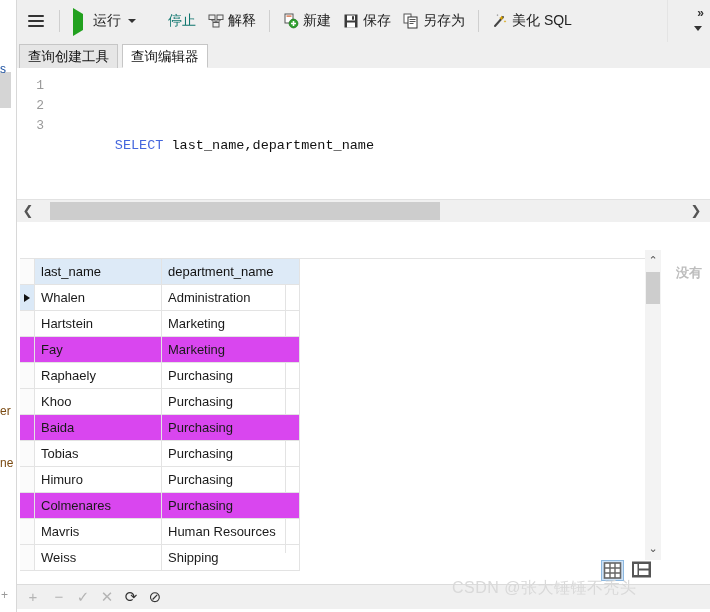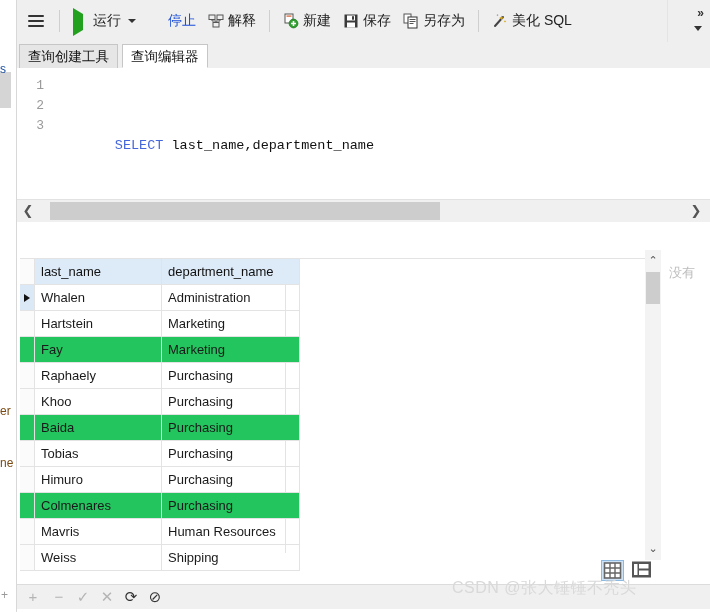--- a/index.html
+++ b/index.html
@@ -16,21 +16,21 @@
   .edge-strip{position:absolute;left:0;top:0;width:16px;height:612px;background:#ffffff;border-right:1px solid #d8d8d8;z-index:5;}
   .edge-strip .etxt{position:absolute;left:0px;font-size:12px;color:#7a4a12;white-space:nowrap;}
   .edge-strip .etxt.blue{color:#1a4fa0;}
   .edge-hl{position:absolute;left:0;top:72px;width:11px;height:36px;background:#d5d5d5;}
   .edge-plus{position:absolute;left:1px;top:588px;font-size:12px;color:#9a9a9a;}
 
   
   .toolbar{position:absolute;left:16px;top:0;width:694px;height:42px;background:#efefef;border-bottom:1px solid #dcdcdc;}
   .tb-inner{position:absolute;left:0;top:0;height:42px;display:flex;align-items:center;}
   .tb-btn{display:flex;align-items:center;gap:4px;padding:3px 6px;height:26px;box-sizing:border-box;cursor:default;white-space:nowrap;font-size:14px;color:#222;}
-  .tb-btn.disabled{color:#1d4ed8;}
+  .tb-btn.disabled{color:#0f766e;}
   .tb-sep{width:1px;height:22px;background:#cfcfcf;margin:0 7px;}
   .hamburger{display:inline-block;width:16px;height:13px;position:relative;}
   .hamburger i{position:absolute;left:0;width:16px;height:2.5px;background:#333;border-radius:1px;}
   .hamburger i:nth-child(1){top:0;}
   .hamburger i:nth-child(2){top:5px;}
   .hamburger i:nth-child(3){top:10px;}
   .play-tri{width:0;height:0;border-left:10px solid #22a11f;border-top:6px solid transparent;border-bottom:6px solid transparent;}
   .caret-dn{width:0;height:0;border-top:4px solid #333;border-left:4px solid transparent;border-right:4px solid transparent;margin-left:3px;}
   .stop-sq{width:11px;height:11px;background:#e0b9b9;}
   .icn{width:16px;height:16px;display:inline-block;position:relative;flex:0 0 auto;}
@@ -67,35 +67,35 @@
 
   
   .grid-wrap{position:absolute;left:16px;top:250px;width:694px;height:310px;background:#ffffff;}
   .grid{position:absolute;left:4px;top:8px;width:637px;}
   table.rgrid{border-collapse:collapse;table-layout:fixed;width:265px;font-size:13px;}
   table.rgrid th,table.rgrid td{border:1px solid #e3e3e3;height:25px;padding:0 0 0 6px;text-align:left;font-weight:normal;overflow:hidden;white-space:nowrap;}
   table.rgrid th.rowmark,table.rgrid td.rowmark{width:14px;padding:0;border-left:none;background:#fbfbfb;text-align:center;}
   table.rgrid th{background:#ddeaf7;color:#111;}
   table.rgrid th.c1{width:120px;}
   table.rgrid th.c2{width:131px;}
-  table.rgrid tr.alt td{background:#22c55e;}
+  table.rgrid tr.alt td{background:#d946ef;}
   table.rgrid tr.sel td.rowmark{background:#dbe9f7;}
   .rowptr{display:inline-block;width:0;height:0;border-left:6px solid #111;border-top:4px solid transparent;border-bottom:4px solid transparent;}
   .grid-emptyright{position:absolute;left:269px;top:8px;width:372px;height:294px;border-left:1px solid #e3e3e3;border-top:1px solid #e3e3e3;background:#ffffff;}
 
   
   .vscroll{position:absolute;left:645px;top:250px;width:16px;height:310px;background:#f3f3f3;}
   .vs-arrow{position:absolute;left:0;width:16px;height:16px;text-align:center;font-size:11px;color:#555;line-height:16px;}
   .vs-up{top:2px;}
   .vs-dn{bottom:4px;}
   .vs-thumb{position:absolute;left:1px;top:22px;width:14px;height:32px;background:#cdcdcd;}
 
   
   .rpanel{position:absolute;left:661px;top:250px;width:49px;height:310px;background:#ffffff;}
-  .rpanel .rp-txt{position:absolute;left:8px;top:14px;font-size:13px;color:#bdbdbd;white-space:nowrap;}
+  .rpanel .rp-txt{position:absolute;left:15px;top:14px;font-size:13px;color:#bdbdbd;white-space:nowrap;font-weight:bold;}
 
   
   .viewtog{position:absolute;left:601px;top:560px;width:60px;height:24px;}
   .vt-btn{position:absolute;top:0;width:23px;height:21px;box-sizing:border-box;}
   .vt-btn.b1{left:0;background:#cfe3f7;border:1px solid #8db8e0;}
   .vt-btn.b2{left:30px;}
 
   
   .navbar{position:absolute;left:16px;top:584px;width:694px;height:24px;background:#f0f0f0;border-top:1px solid #dcdcdc;}
   .nav-ic{position:absolute;top:3px;width:18px;text-align:center;font-size:15px;color:#b4b4b4;line-height:17px;}

